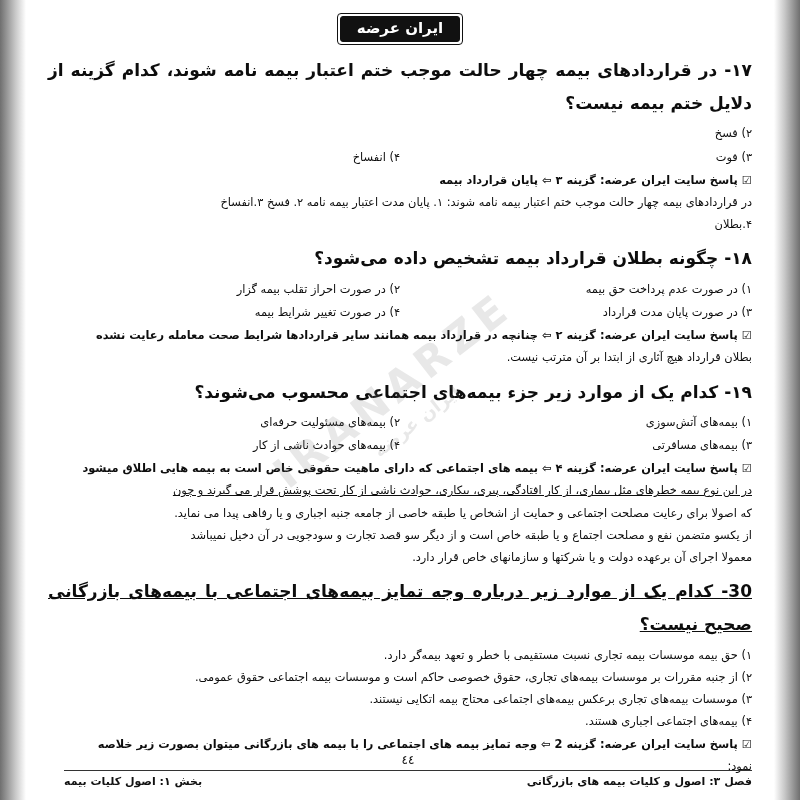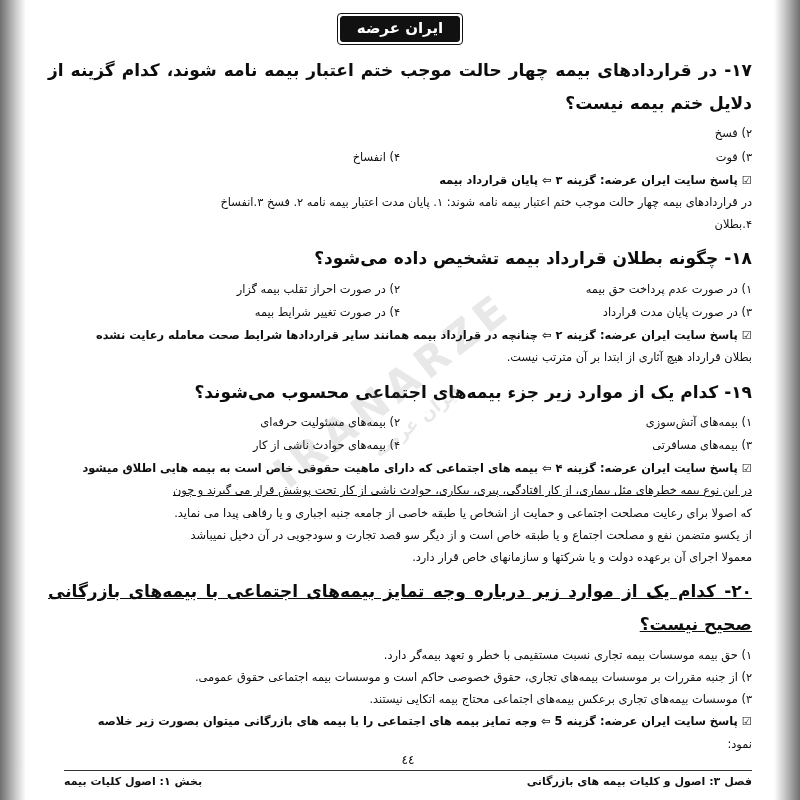--- a/index.html
+++ b/index.html
@@ -208,25 +208,26 @@
       <div class="opt-row">
         <div class="opt">۳) بیمه‌های مسافرتی</div>
         <div class="opt left">۴) بیمه‌های حوادث ناشی از کار</div>
       </div>
       <div class="answer">☑ پاسخ سایت ایران عرضه: گزینه ۴ ⇦ بیمه های اجتماعی که دارای ماهیت حقوقی خاص است به بیمه هایی اطلاق میشود</div>
       <div class="para underline">در این نوع بیمه خطرهای مثل بیماری، از کار افتادگی، پیری، بیکاری، حوادث ناشی از کار تحت پوشش قرار می گیرند و چون</div>
       <div class="para">که اصولا برای رعایت مصلحت اجتماعی و حمایت از اشخاص یا طبقه خاصی از جامعه جنبه اجباری و یا رفاهی پیدا می نماید.</div>
       <div class="para">از یکسو متضمن نفع و مصلحت اجتماع و یا طبقه خاص است و از دیگر سو قصد تجارت و سودجویی در آن دخیل نمیباشد</div>
       <div class="para">معمولا اجرای آن برعهده دولت و یا شرکتها و سازمانهای خاص قرار دارد.</div>
 
-      <div class="q-title q-underline">۲۰- کدام یک از موارد زیر درباره وجه تمایز بیمه‌های اجتماعی با بیمه‌های بازرگانی صحیح نیست؟</div>
+      <div class="q-title q-underline">30- کدام یک از موارد زیر درباره وجه تمایز بیمه‌های اجتماعی با بیمه‌های بازرگانی صحیح نیست؟</div>
       <div class="para">۱) حق بیمه موسسات بیمه تجاری نسبت مستقیمی با خطر و تعهد بیمه‌گر دارد.</div>
       <div class="para">۲) از جنبه مقررات بر موسسات بیمه‌های تجاری، حقوق خصوصی حاکم است و موسسات بیمه اجتماعی حقوق عمومی.</div>
       <div class="para">۳) موسسات بیمه‌های تجاری برعکس بیمه‌های اجتماعی محتاج  بیمه اتکایی نیستند.</div>
-      <div class="answer">☑ پاسخ سایت ایران عرضه: گزینه 5 ⇦ وجه تمایز بیمه های اجتماعی را با بیمه های بازرگانی میتوان بصورت زیر خلاصه</div>
+      <div class="para">۴) بیمه‌های اجتماعی اجباری هستند.</div>
+      <div class="answer">☑ پاسخ سایت ایران عرضه: گزینه 2 ⇦ وجه تمایز بیمه های اجتماعی را با بیمه های بازرگانی میتوان بصورت زیر خلاصه</div>
       <div class="para">نمود:</div>
 
     </div>
   </div>
 
   <div class="footer">
     <div class="page-number">٤٤</div>
     <hr class="footer-rule">
     <div class="footer-row">
       <div>فصل ٣: اصول و کلیات بیمه های بازرگانی</div>

